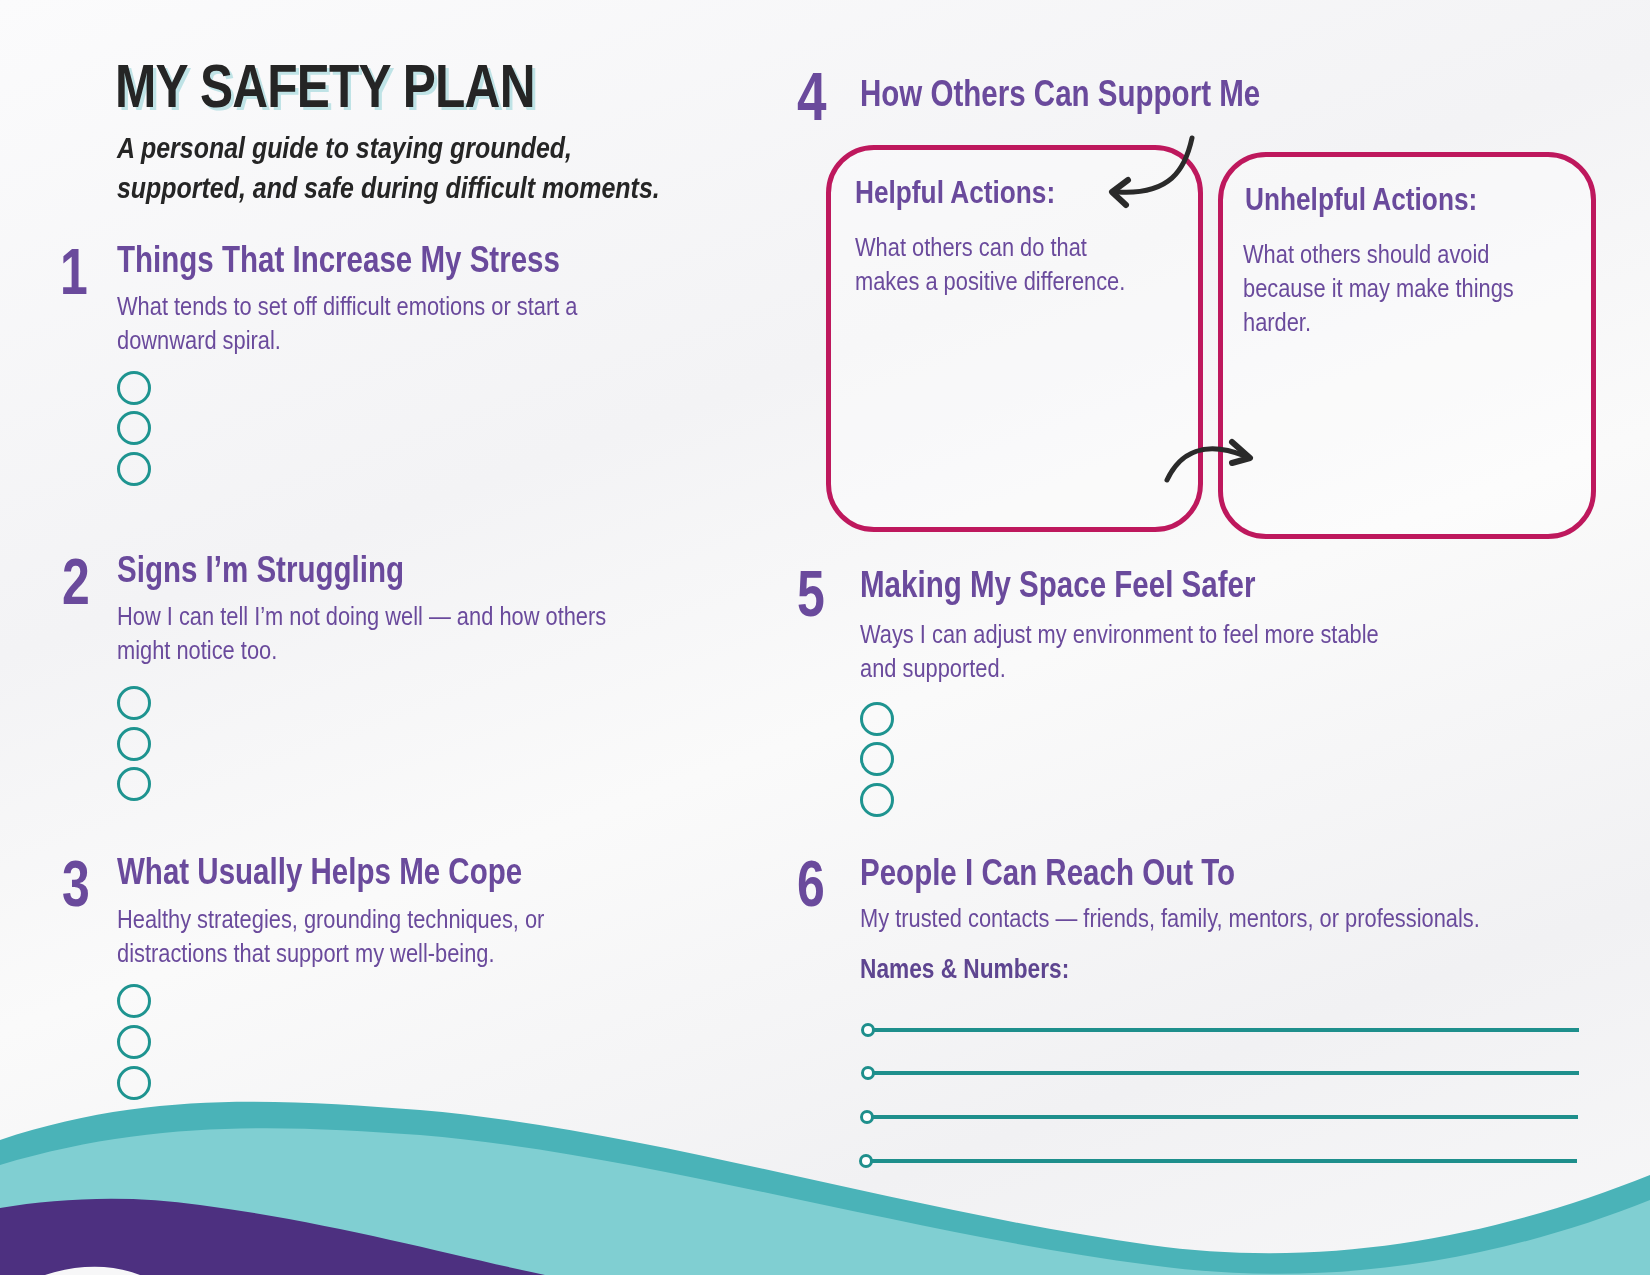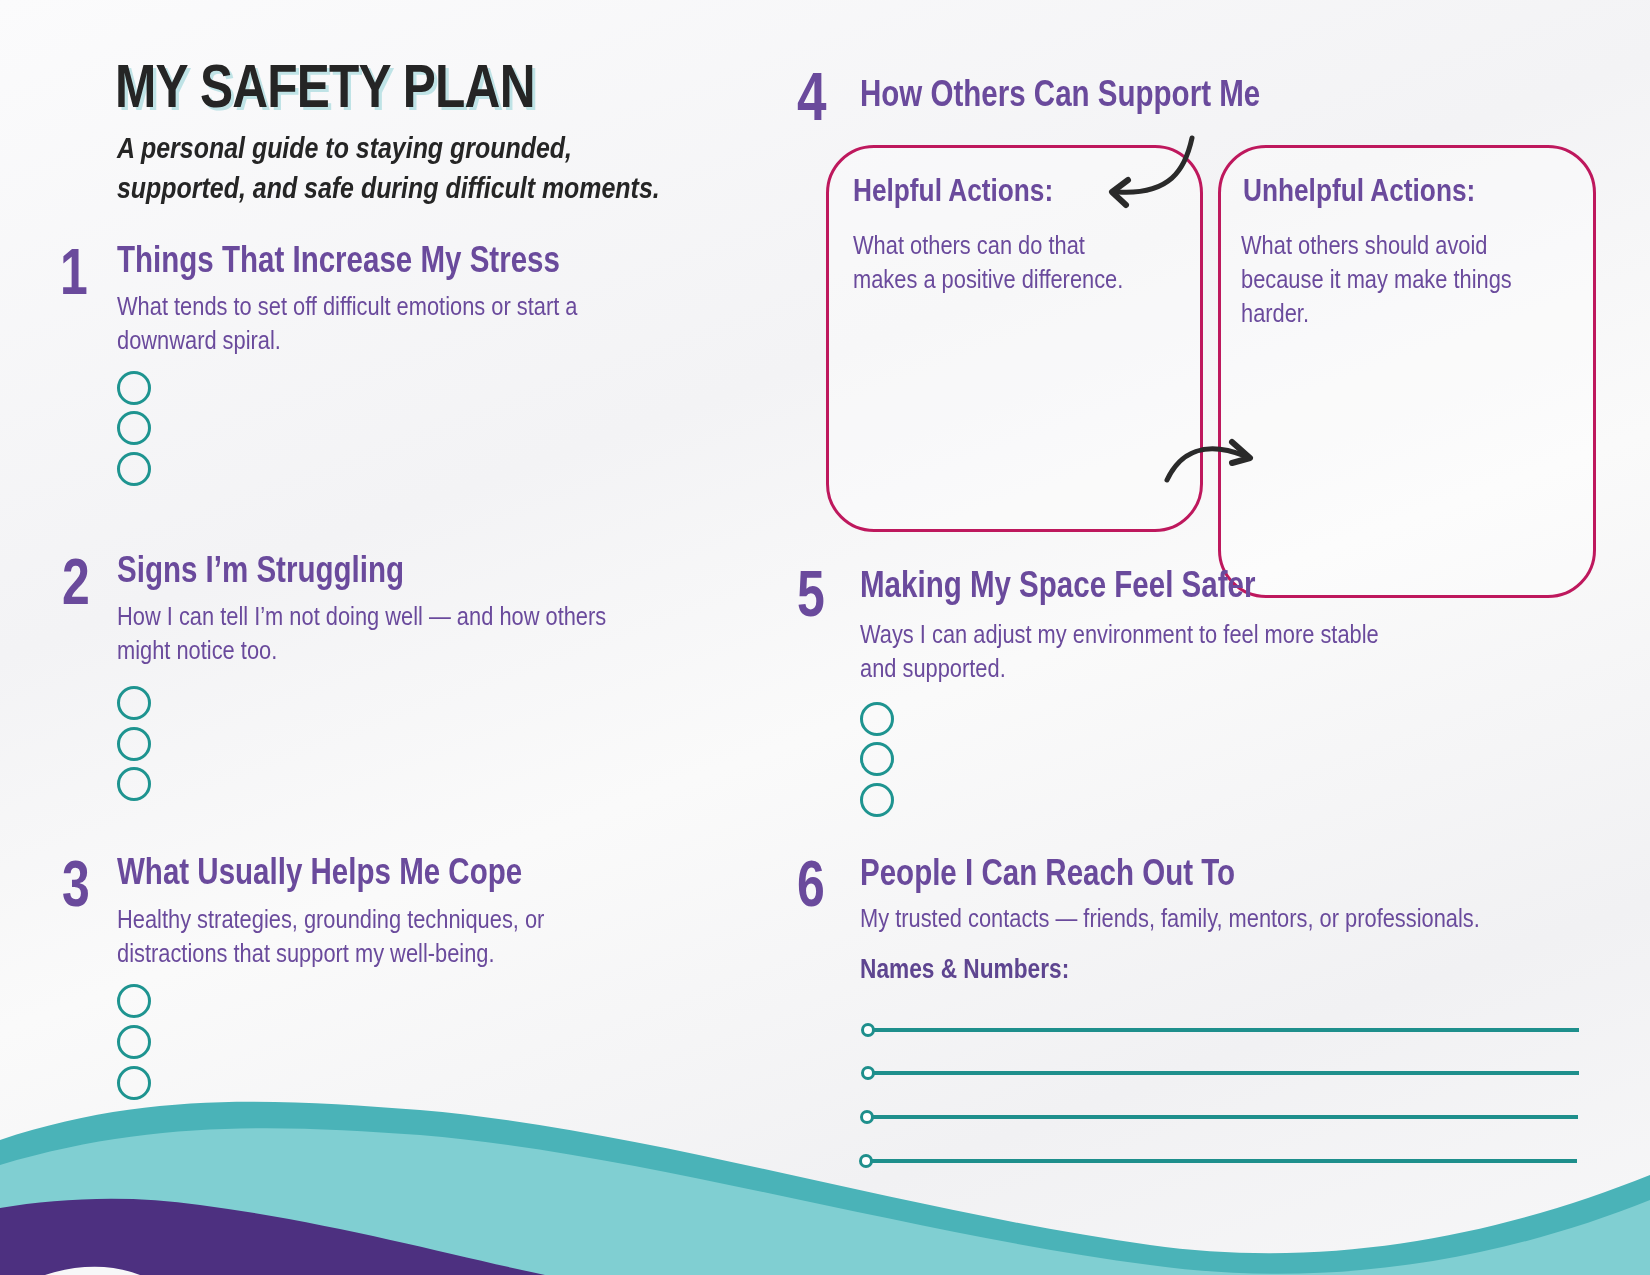--- a/index.html
+++ b/index.html
@@ -30,21 +30,21 @@
   }
   .sec-desc {
     font-size: 26px; line-height: 34px; color: #6a4a9c; white-space: nowrap;
     transform: scaleX(0.84); transform-origin: left top;
   }
   .circle {
     width: 28px; height: 28px; border: 3px solid #1e9490; border-radius: 50%;
     background: transparent; cursor: pointer;
   }
   .box {
-    border: 3px solid #be185d; border-radius: 48px; background: rgba(255,255,255,0.35);
+    border: 5px solid #be185d; border-radius: 48px; background: rgba(255,255,255,0.35);
     box-sizing: border-box;
   }
   .box-head {
     font-weight: 700; font-size: 32px; line-height: 36px; color: #6a4a9c; white-space: nowrap;
     transform: scaleX(0.82); transform-origin: left top;
   }
   .box-desc {
     font-size: 26px; line-height: 34px; color: #6a4a9c; white-space: nowrap;
     transform: scaleX(0.84); transform-origin: left top;
   }
@@ -123,21 +123,21 @@
   <div class="abs sec-head" style="left:860px; top:74px;">How Others Can Support Me</div>
 
   <div class="abs box" style="left:826px; top:145px; width:377px; height:387px;">
     <div class="abs box-head" style="left:24px; top:24px;">Helpful Actions:</div>
     <div class="abs box-desc" style="left:24px; top:80px;">
       <div>What others can do that</div>
       <div>makes a positive difference.</div>
     </div>
   </div>
 
-  <div class="abs box" style="left:1218px; top:145px; width:378px; height:453px;">
+  <div class="abs box" style="left:1218px; top:152px; width:378px; height:387px;">
     <div class="abs box-head" style="left:22px; top:24px;">Unhelpful Actions:</div>
     <div class="abs box-desc" style="left:20px; top:80px;">
       <div>What others should avoid</div>
       <div>because it may make things</div>
       <div>harder.</div>
     </div>
   </div>
 
   <svg class="decor" width="1650" height="1275" viewBox="0 0 1650 1275" style="pointer-events:none;">
     <g>

